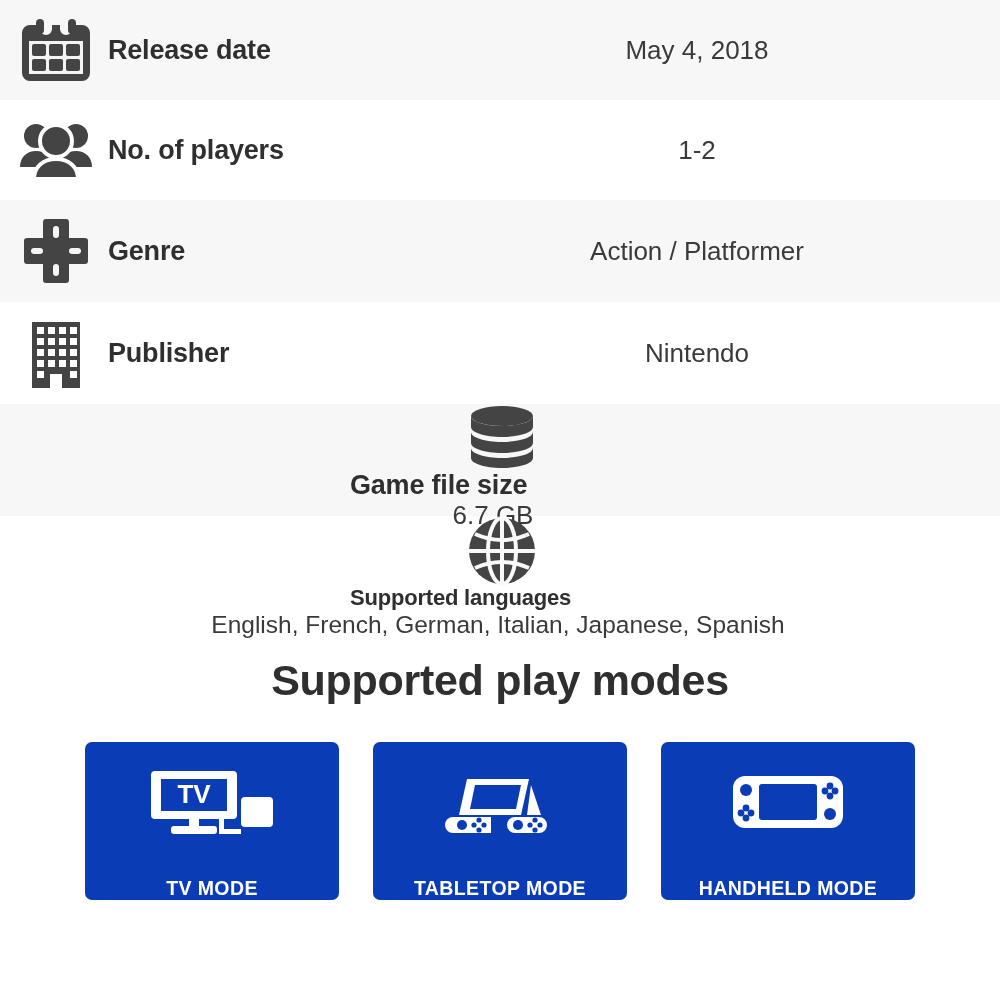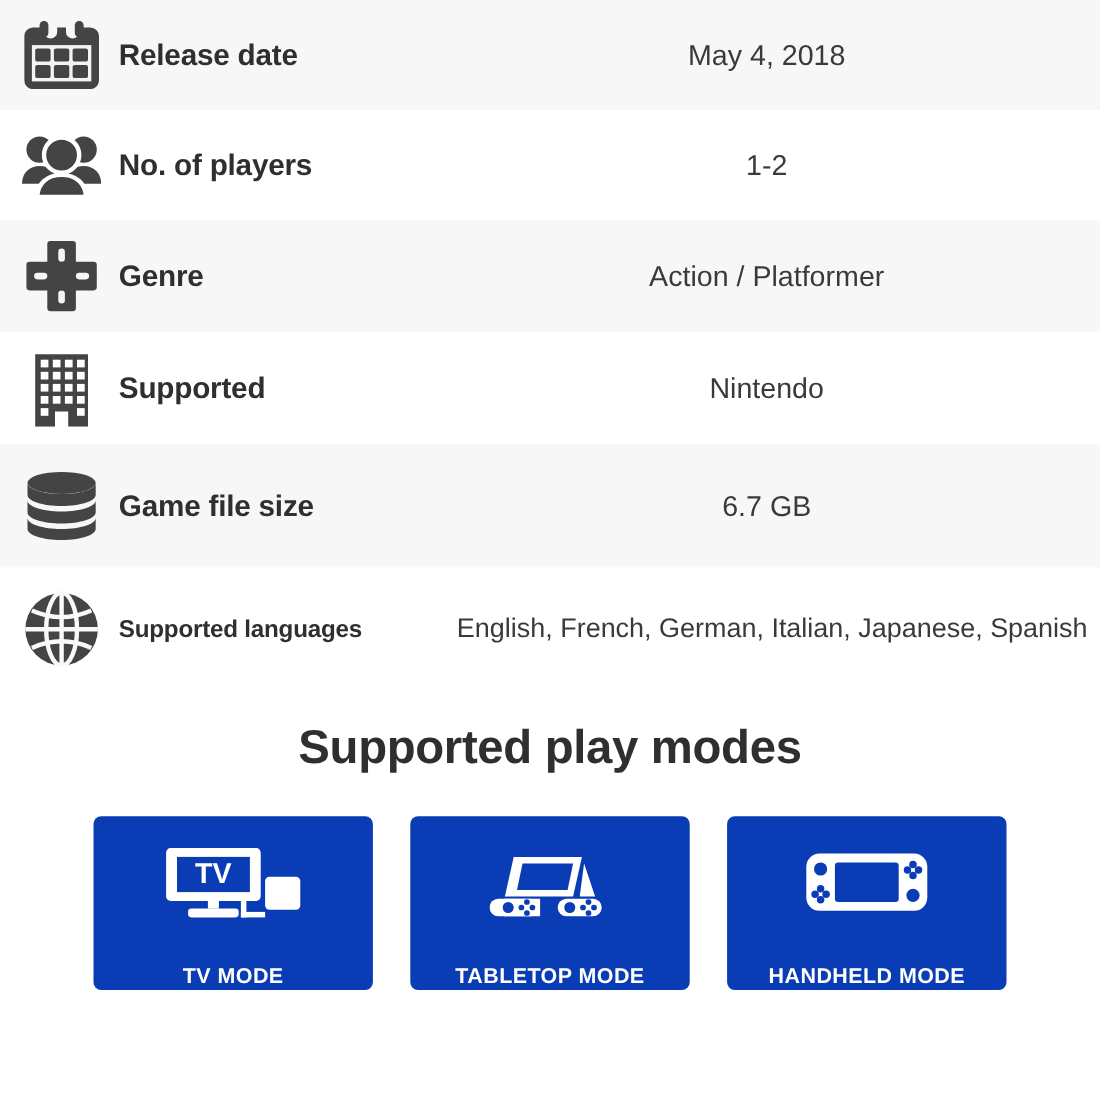--- a/index.html
+++ b/index.html
@@ -31,21 +31,21 @@
     align-items: center;
     width: 1000px;
     box-sizing: border-box;
     background: #ffffff;
   }
   .spec-row.alt {
     background: #f7f7f7;
   }
   .row-h100 { height: 100px; }
   .row-h102 { height: 102px; }
-  .row-h112 { height: 112px; }
+  .row-h112 { height: 112px; flex-direction: column; }
 
   .cell-icon {
     width: 108px;
     min-width: 108px;
     display: flex;
     align-items: center;
     justify-content: center;
     padding-left: 4px;
     box-sizing: border-box;
   }
@@ -208,21 +208,21 @@
             <rect x="42" y="31" width="7" height="7"></rect>
             <rect x="9" y="42" width="7" height="7"></rect>
             <rect x="20" y="42" width="7" height="7"></rect>
             <rect x="31" y="42" width="7" height="7"></rect>
             <rect x="42" y="42" width="7" height="7"></rect>
             <rect x="9" y="53" width="7" height="7"></rect>
             <rect x="42" y="53" width="7" height="7"></rect>
           </g>
         </svg>
       </div>
-      <div class="cell-label">Supported</div>
+      <div class="cell-label">Publisher</div>
       <div class="cell-value">Nintendo</div>
     </div>
 
     <div class="spec-row alt row-h112">
       <div class="cell-icon">
         <svg width="66" height="66" viewBox="0 0 66 66" aria-hidden="true">
           <ellipse cx="33" cy="12" rx="31" ry="10"></ellipse>
           <path d="M2 12v11c0 5.5 13.9 10 31 10s31-4.5 31-10V12c0 5.5-13.9 10-31 10S2 17.5 2 12z"></path>
           <path d="M2 28v11c0 5.5 13.9 10 31 10s31-4.5 31-10V28c0 5.5-13.9 10-31 10S2 33.5 2 28z"></path>
           <path d="M2 44v10c0 5.5 13.9 10 31 10s31-4.5 31-10V44c0 5.5-13.9 10-31 10S2 49.5 2 44z"></path>

